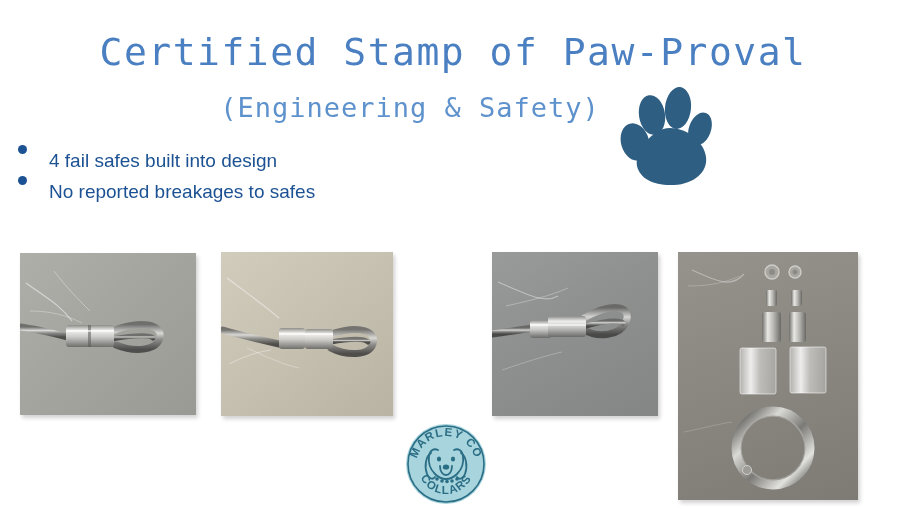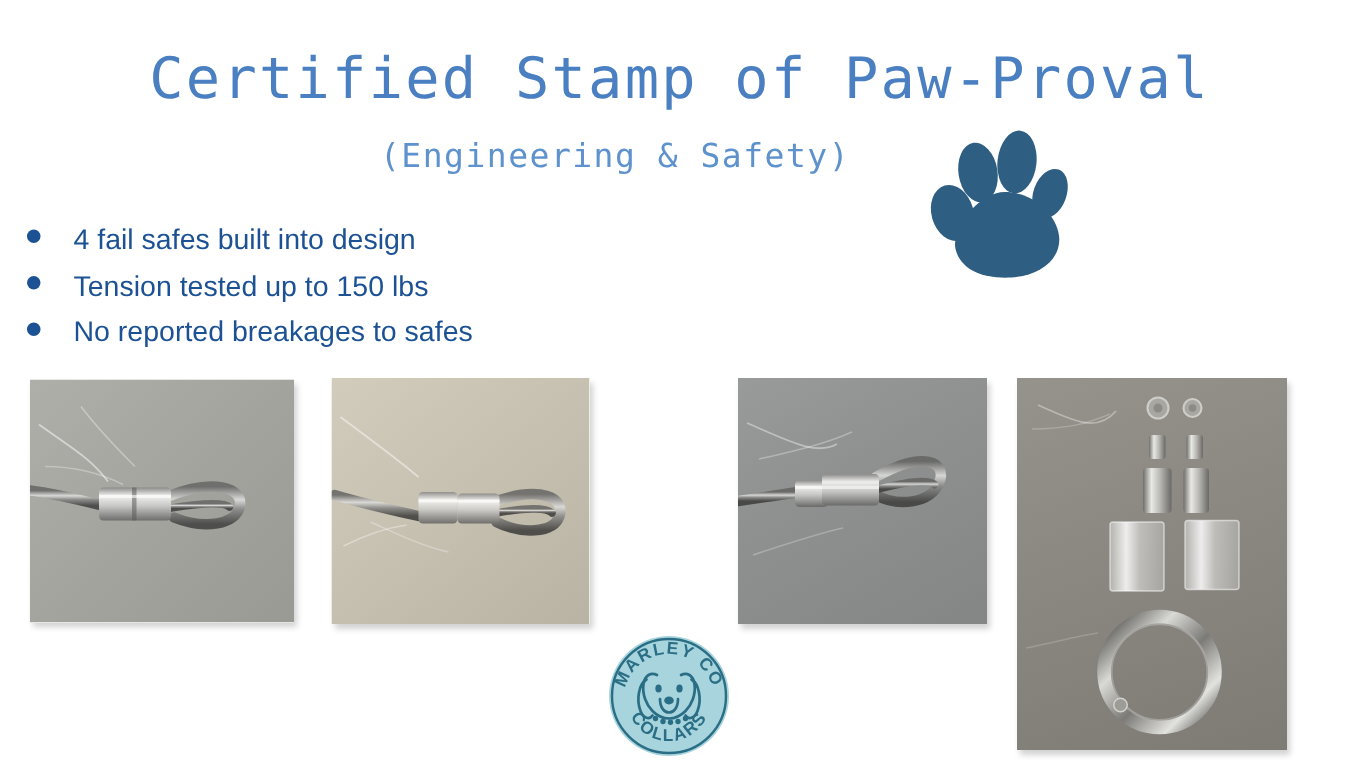--- a/index.html
+++ b/index.html
@@ -37,21 +37,21 @@
     white-space: nowrap;
     line-height: 1.1;
   }
   .subtitle {
     position: absolute;
     left: 0;
     top: 92px;
     width: 820px;
     text-align: center;
     font-family: "DejaVu Sans Mono", "Liberation Mono", monospace;
-    font-size: 22px;
+    font-size: 27px;
     letter-spacing: 1px;
     color: #5e92cd;
     white-space: nowrap;
   }
 
   
   .paw-wrap {
     position: absolute;
     left: 608px;
     top: 84px;
@@ -62,21 +62,21 @@
 
   
   .bullets {
     position: absolute;
     left: 18px;
     top: 148px;
     width: 430px;
   }
   .bullet-row {
     display: flex;
-    align-items: center;
+    align-items: flex-start;
     margin-bottom: 5px;
     color: #1c5293;
     font-size: 19px;
   }
   .bullet-dot {
     width: 9px;
     height: 9px;
     border-radius: 50%;
     background: #1c5293;
     flex: 0 0 auto;
@@ -141,24 +141,20 @@
     </svg>
   </div>
 
   <div class="bullets">
     <div class="bullet-row">
       <span class="bullet-dot"></span>
       <span class="bullet-text">4 fail safes built into design</span>
     </div>
     <div class="bullet-row">
       <span class="bullet-dot"></span>
-      <span class="bullet-text">Tension tested up to 150 lbs</span>
-    </div>
-    <div class="bullet-row">
-      <span class="bullet-dot"></span>
       <span class="bullet-text">No reported breakages to safes</span>
     </div>
   </div>
 
   <div class="photo" id="photo-1">
     <div class="bg" style="background:linear-gradient(135deg,#adafa8 0%,#a3a59e 45%,#989a93 100%);"></div>
     <svg class="cable-svg" viewBox="0 0 176 162" xmlns="http://www.w3.org/2000/svg">
       <defs>
         <linearGradient id="steel1" x1="0" y1="0" x2="0" y2="1">
           <stop offset="0%" stop-color="#6f6f6d"></stop>

